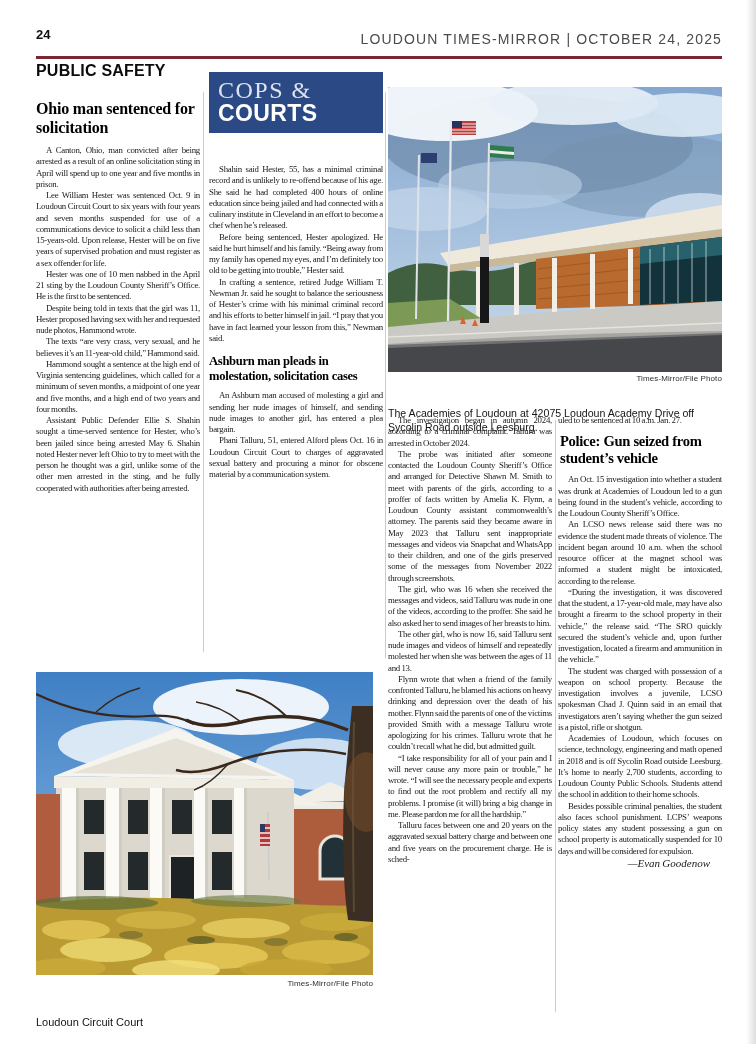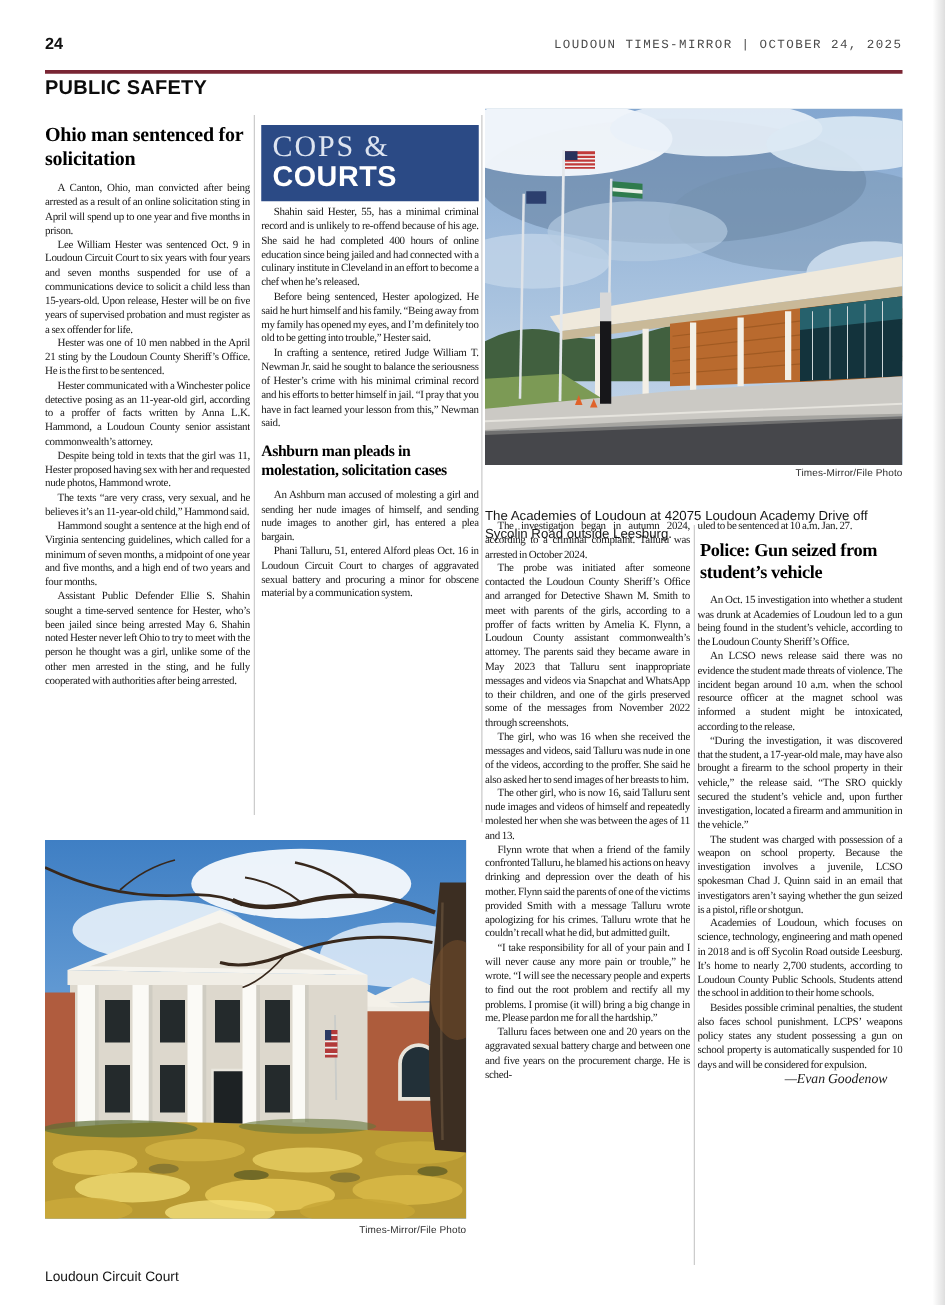--- a/index.html
+++ b/index.html
@@ -5,21 +5,21 @@
   * { margin:0; padding:0; box-sizing:border-box; }
   html,body { background:#ffffff; }
   body {
     width:756px; height:1044px; position:relative; overflow:hidden;
     font-family:"Liberation Serif", serif; color:#1a1a1a;
   }
   .abs { position:absolute; }
 
   
   .page-num { left:36px; top:27px; font-family:"Liberation Sans",sans-serif; font-weight:700; font-size:13px; color:#111; }
-  .masthead { right:34px; top:31px; font-family:Liberation Mono, monospace; font-size:10px; color:var(--masthead_color,#4b4b4b); letter-spacing:1.15px; }
+  .masthead { right:34px; top:31px; font-family:Liberation Sans, sans-serif; font-size:14px; color:var(--masthead_color,#4b4b4b); letter-spacing:1.15px; }
   .rule { left:36px; top:56px; width:686px; height:3px; background:var(--rule_color,#7a2634); }
   .section-title { left:36px; top:62px; font-family:"Liberation Sans",sans-serif; font-weight:700; font-size:16px; letter-spacing:.2px; color:#0c0c0c; }
 
   
   .col { position:absolute; overflow:hidden; }
   .col1 { left:36px;  top:88px;  width:164px; height:572px;margin-top:12px; }
   .col2 { left:209px; top:164px; width:174px; height:502px; }
   .col3 { left:388px; top:415px; width:164px; height:606px; }
   .col4 { left:558px; top:415px; width:164px; height:614px; }
 
@@ -28,21 +28,21 @@
     text-align:justify; text-indent:10px; color:#191919;
   }
   p.cont { text-indent:0; }
   p.byline { text-indent:0; text-align:right; font-style:italic; padding-right:12px; font-size:11px; letter-spacing:0; margin-top:1px; }
 
   h2.head-lg { font-family:"Liberation Serif",serif; font-weight:700; font-size:16px; line-height:18.5px; letter-spacing:-.2px; color:#000; margin-bottom:8px; }
   h3.head-md { font-family:"Liberation Serif",serif; font-weight:700; font-size:12.6px; line-height:15.2px; letter-spacing:-.3px; color:#000; margin:10px 0 6px; }
   h3.head-md2 { font-family:"Liberation Serif",serif; font-weight:700; font-size:14.6px; line-height:17px; letter-spacing:-.3px; color:#000; margin:7px 2px 7px; }
 
   
-  .cops-box { left:209px; top:100px; width:174px; height:61px; background:var(--cops_box_bg,#2b4a85); padding:5px 0 0 9px; }
+  .cops-box { left:209px; top:72px; width:174px; height:61px; background:var(--cops_box_bg,#2b4a85); padding:5px 0 0 9px; }
   .cops-line1 { display:block; font-family:"Liberation Serif",serif; font-size:24px; line-height:26px; color:#dde4f0; letter-spacing:1.5px; }
   .cops-line2 { display:block; font-family:"Liberation Sans",sans-serif; font-weight:700; font-size:23px; line-height:25px; color:#ffffff; letter-spacing:.4px; margin-top:-2px; }
 
   
   .vrule { position:absolute; width:1px; background:#cccccc; }
   .vr1 { left:203px; top:92px;  height:560px; }
   .vr2 { left:385px; top:92px;  height:566px; }
   .vr3 { left:555px; top:420px; height:592px; }
 
   
@@ -70,21 +70,20 @@
 <div class="vrule vr1"></div>
 <div class="vrule vr2"></div>
 <div class="vrule vr3"></div>
 
 <section class="col col1">
   <h2 class="head-lg">Ohio man sentenced for solicitation</h2>
   <div class="body-text">
       <p>A Canton, Ohio, man convicted after being arrested as a result of an online solicitation sting in April will spend up to one year and five months in prison.</p>
       <p>Lee William Hester was sentenced Oct. 9 in Loudoun Circuit Court to six years with four years and seven months suspended for use of a communications device to solicit a child less than 15-years-old. Upon release, Hester will be on five years of supervised probation and must register as a sex offender for life.</p>
       <p>Hester was one of 10 men nabbed in the April 21 sting by the Loudoun County Sheriff’s Office. He is the first to be sentenced.</p>
-      <p>Hester communicated with a Winchester police detective posing as an 11-year-old girl, according to a proffer of facts written by Anna L.K. Hammond, a Loudoun County senior assistant commonwealth’s attorney.</p>
       <p>Despite being told in texts that the girl was 11, Hester proposed having sex with her and requested nude photos, Hammond wrote.</p>
       <p>The texts “are very crass, very sexual, and he believes it’s an 11-year-old child,” Hammond said.</p>
       <p>Hammond sought a sentence at the high end of Virginia sentencing guidelines, which called for a minimum of seven months, a midpoint of one year and five months, and a high end of two years and four months.</p>
       <p>Assistant Public Defender Ellie S. Shahin sought a time-served sentence for Hester, who’s been jailed since being arrested May 6. Shahin noted Hester never left Ohio to try to meet with the person he thought was a girl, unlike some of the other men arrested in the sting, and he fully cooperated with authorities after being arrested.</p>
     </div>
 </section>
 
 <div class="abs cops-box">
   <span class="cops-line1">COPS &amp;</span>
   <span class="cops-line2">COURTS</span>

